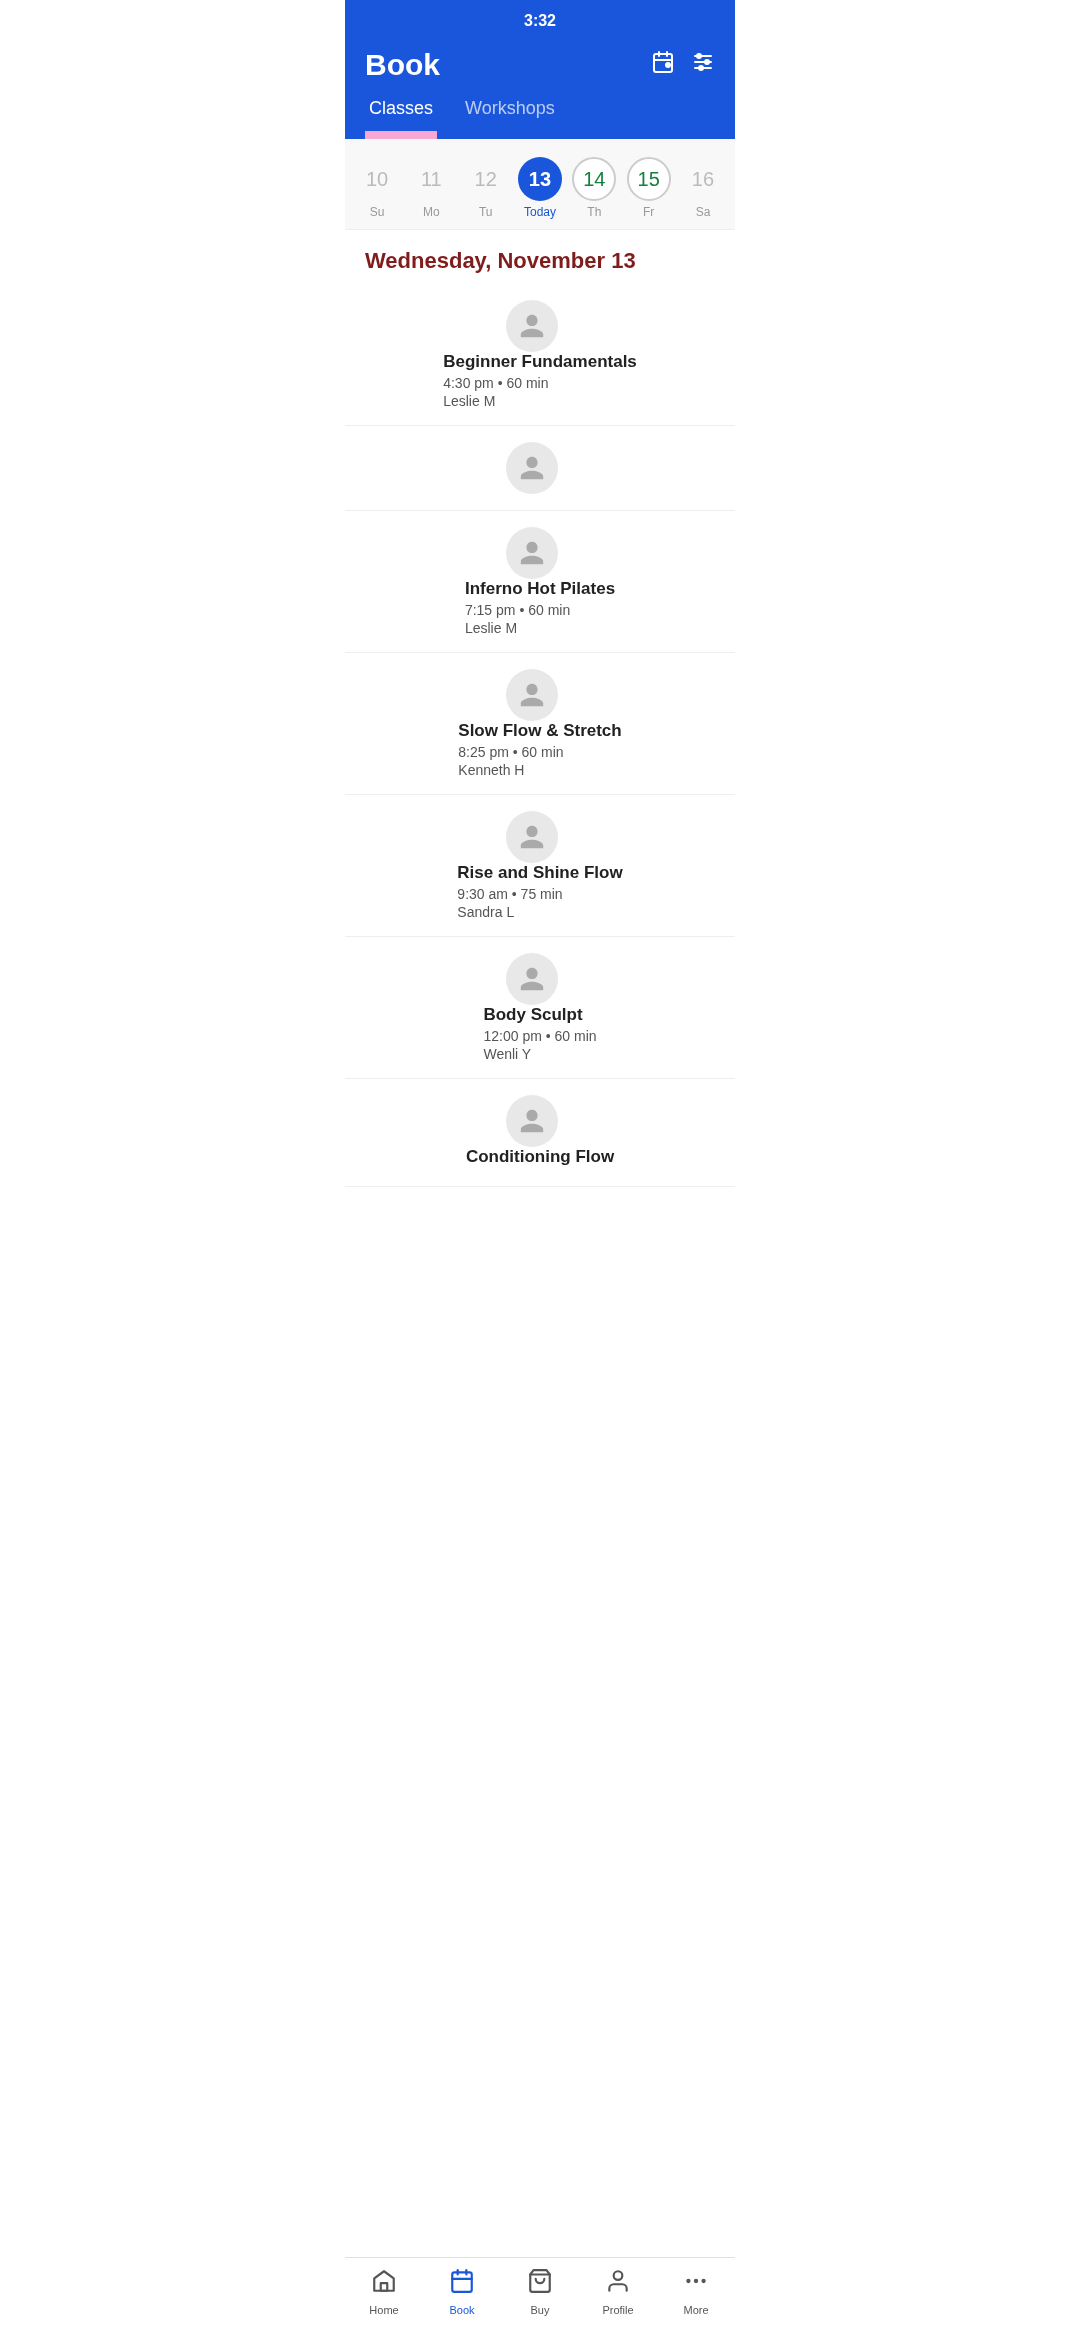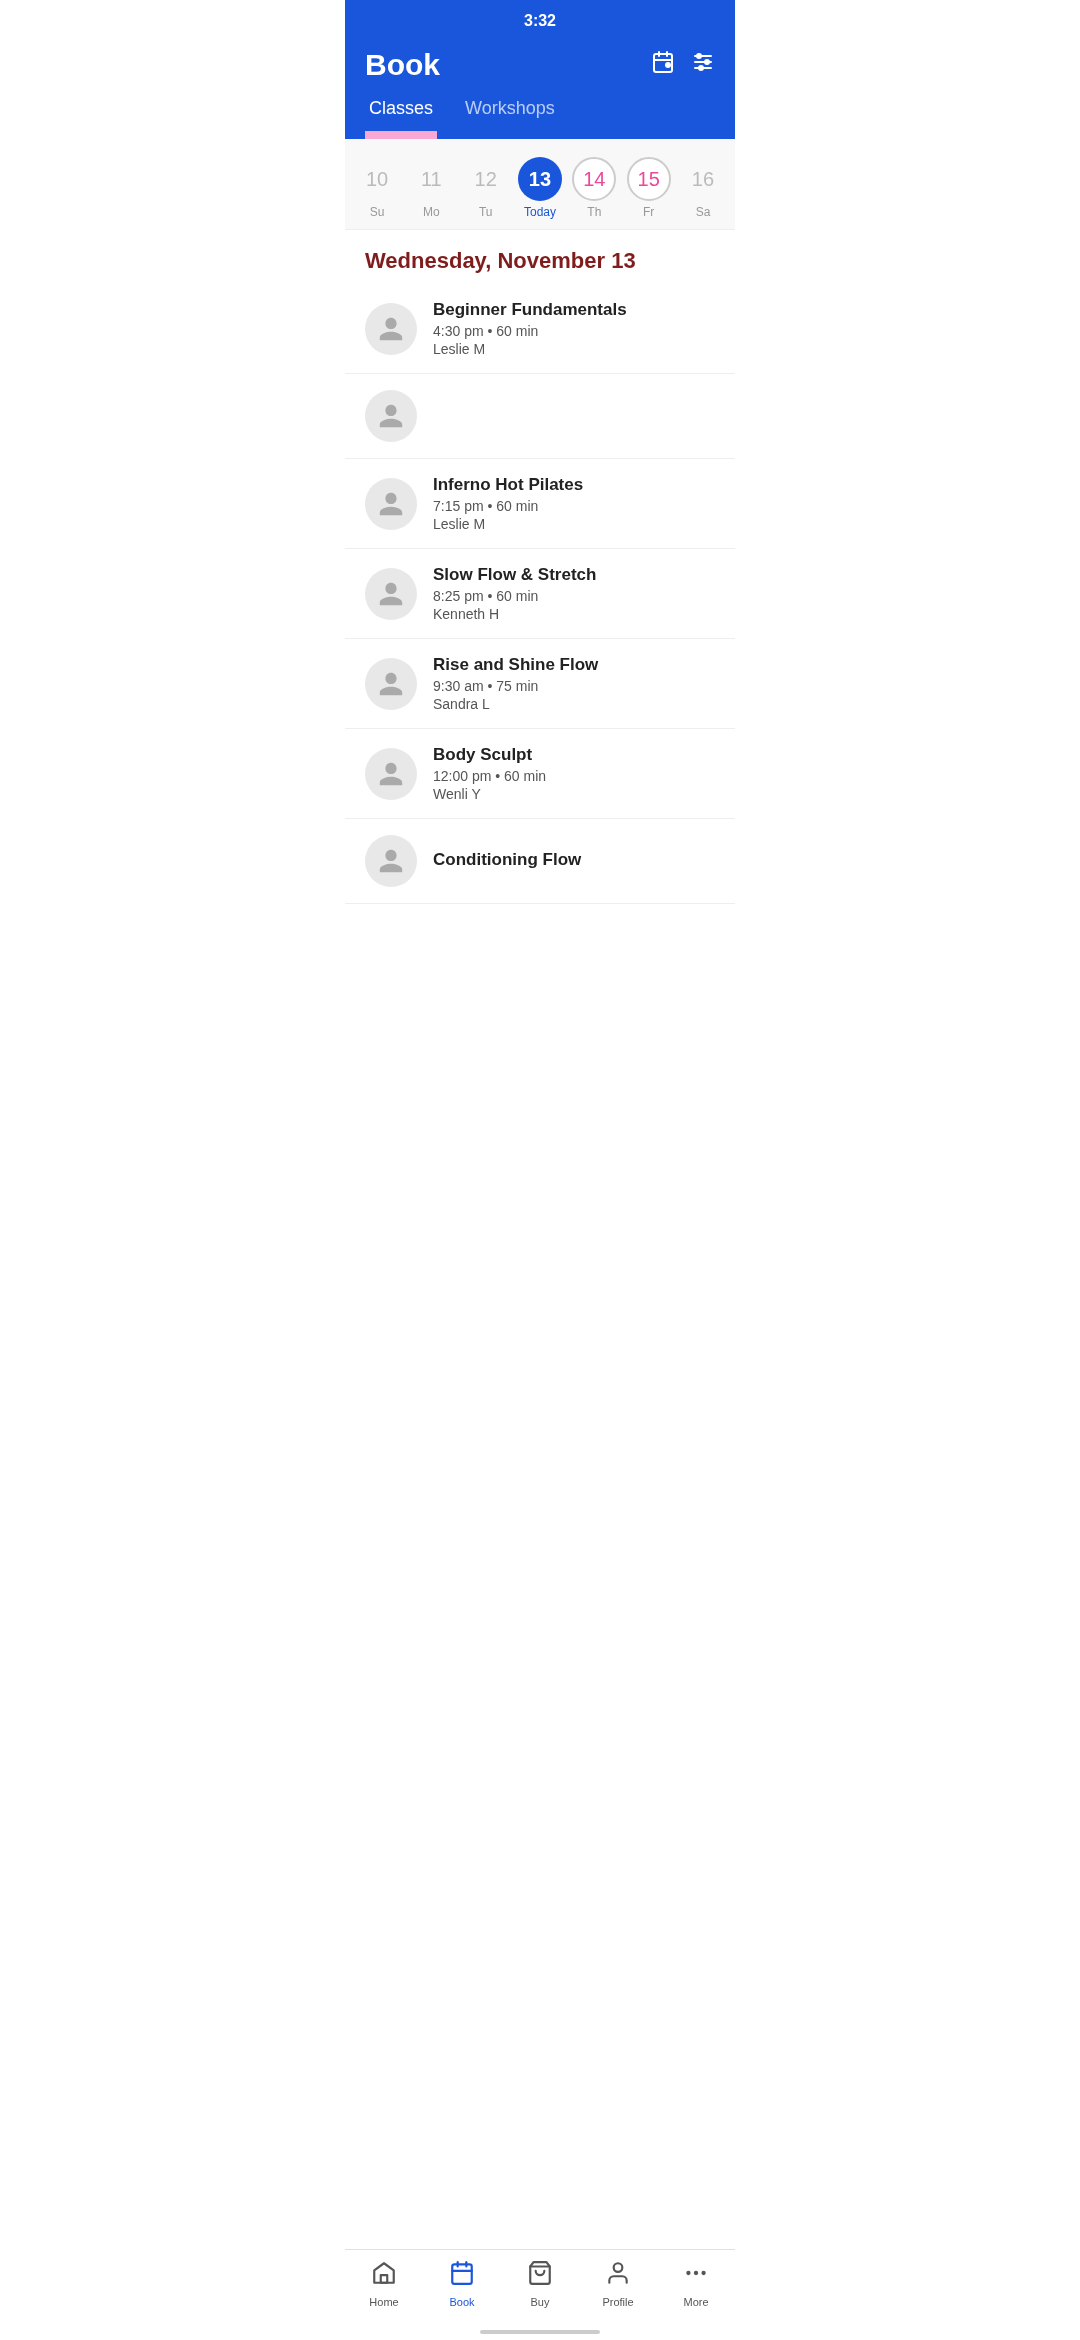--- a/index.html
+++ b/index.html
@@ -98,21 +98,21 @@
       border-radius: 50%;
     }
     .day-item.today .day-number {
       background: #1a56db;
       color: white;
       font-weight: 700;
     }
     .day-item.has-circle .day-number {
       border: 2px solid #ccc;
       background: white;
-      color: #ec4899;
+      color: #15803d;
     }
     .day-item.faded .day-number {
       color: #bbb;
     }
     .day-label {
       font-size: 12px;
       color: #999;
     }
     .day-item.today .day-label {
       color: #1a56db;
@@ -130,20 +130,21 @@
     
     .class-list {
       background: white;
     }
     .class-item {
       display: flex;
       align-items: center;
       padding: 16px 20px;
       border-bottom: 1px solid #eee;
       cursor: pointer;
+      flex-direction: column;
     }
     .class-avatar {
       width: 52px;
       height: 52px;
       border-radius: 50%;
       background: #e8e8e8;
       display: flex;
       align-items: center;
       justify-content: center;
       margin-right: 16px;
@@ -168,21 +169,21 @@
       margin-bottom: 2px;
     }
     .class-instructor {
       font-size: 14px;
       color: #555;
     }
 
     
     .bottom-nav {
       position: fixed;
-      bottom: 12px;
+      bottom: 4px;
       left: 50%;
       transform: translateX(-50%);
       width: 390px;
       background: white;
       border-top: 1px solid #e0e0e0;
       display: flex;
       justify-content: space-around;
       padding: 10px 0 20px;
       z-index: 100;
     }

